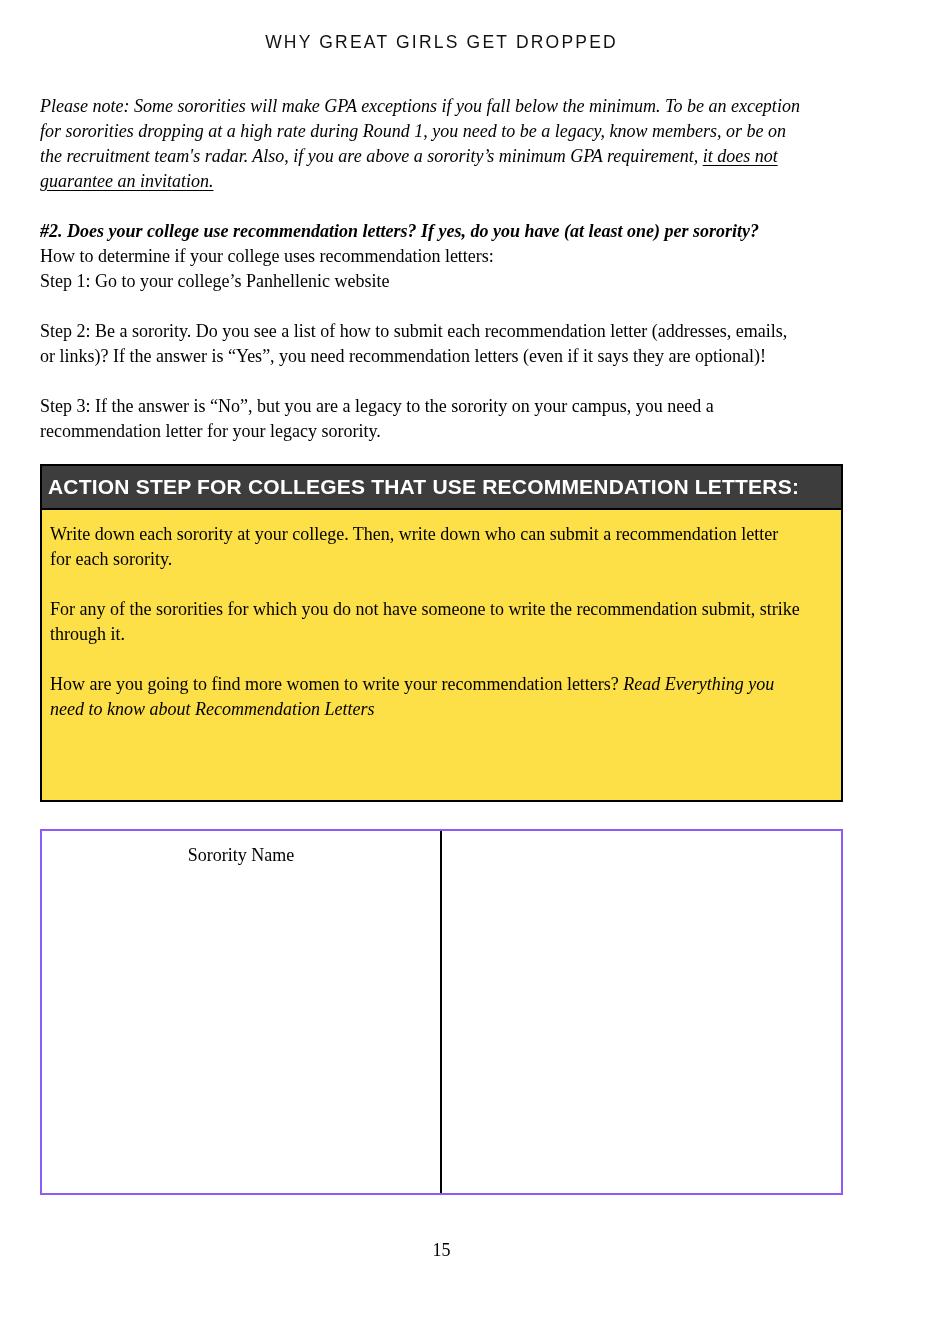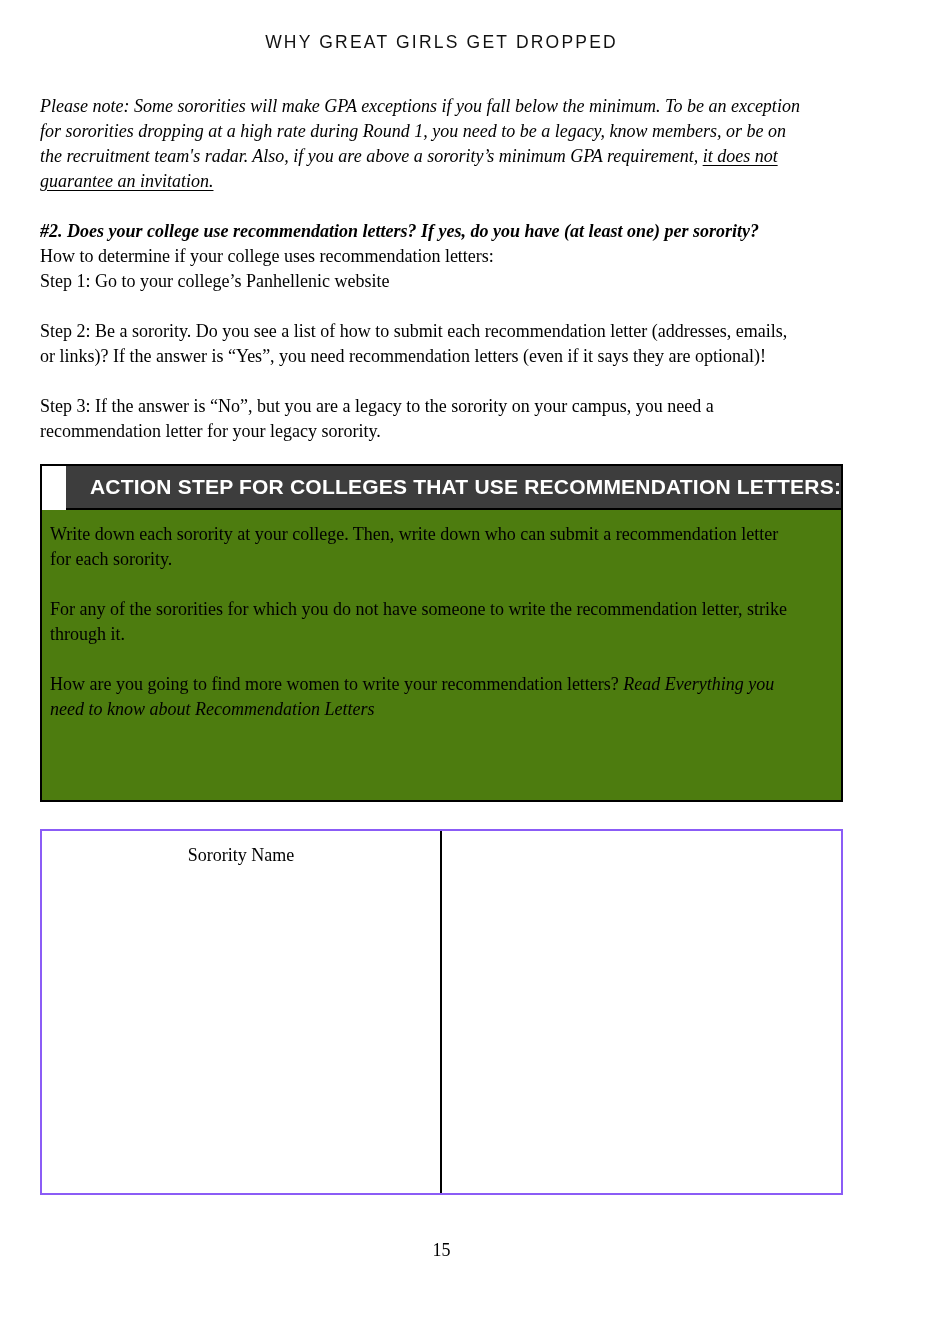--- a/index.html
+++ b/index.html
@@ -51,34 +51,33 @@
   .action-box {
     margin-top: 20px;
     border: 2px solid #000000;
   }
   .action-header {
     background: #3d3d3d;
     color: #ffffff;
     border-bottom: 2px solid #000000;
     height: 42px;
     line-height: 42px;
-    padding: 0 24px;
+    padding: 0 6px;
     font-family: "Liberation Sans", sans-serif;
     font-weight: bold;
     font-size: 21px;
     letter-spacing: 0.2px;
     white-space: nowrap;
     overflow: hidden;
-    margin-left: 24px;
   }
   .action-body {
     box-sizing: border-box;
     height: 290px;
     padding: 12px 8px 8px 8px;
-    background: #4d7c0f;
+    background: #fde047;
   }
   .action-body p { margin: 0 0 25px 0; }
   .action-body p:last-child { margin-bottom: 0; }
 
   .rec-table {
     margin-top: 27px;
     border: 2px solid #8b5cf6;
     height: 362px;
     display: flex;
   }
@@ -121,21 +120,21 @@
   <p class="body-text gap-before">Step 2: Be a sorority. Do you see a list of how to submit each recommendation letter (addresses, emails,
 or links)? If the answer is “Yes”, you need recommendation letters (even if it says they are optional)!</p>
   <p class="body-text gap-before">Step 3: If the answer is “No”, but you are a legacy to the sorority on your campus, you need a
 recommendation letter for your legacy sorority.</p>
 
   <div class="action-box">
     <div class="action-header">ACTION STEP FOR COLLEGES THAT USE RECOMMENDATION LETTERS:</div>
     <div class="action-body">
       <p class="body-text">Write down each sorority at your college. Then, write down who can submit a recommendation letter
 for each sorority.</p>
-      <p class="body-text">For any of the sororities for which you do not have someone to write the recommendation letter, strike
+      <p class="body-text">For any of the sororities for which you do not have someone to write the recommendation submit, strike
 through it.</p>
       <p class="body-text"><span>How are you going to find more women to write your recommendation letters? </span><em>Read Everything you
 need to know about Recommendation Letters</em></p>
     </div>
   </div>
 
   <div class="rec-table">
     <div class="rec-cell left">
       <div class="body-text">Sorority Name</div>
     </div>

